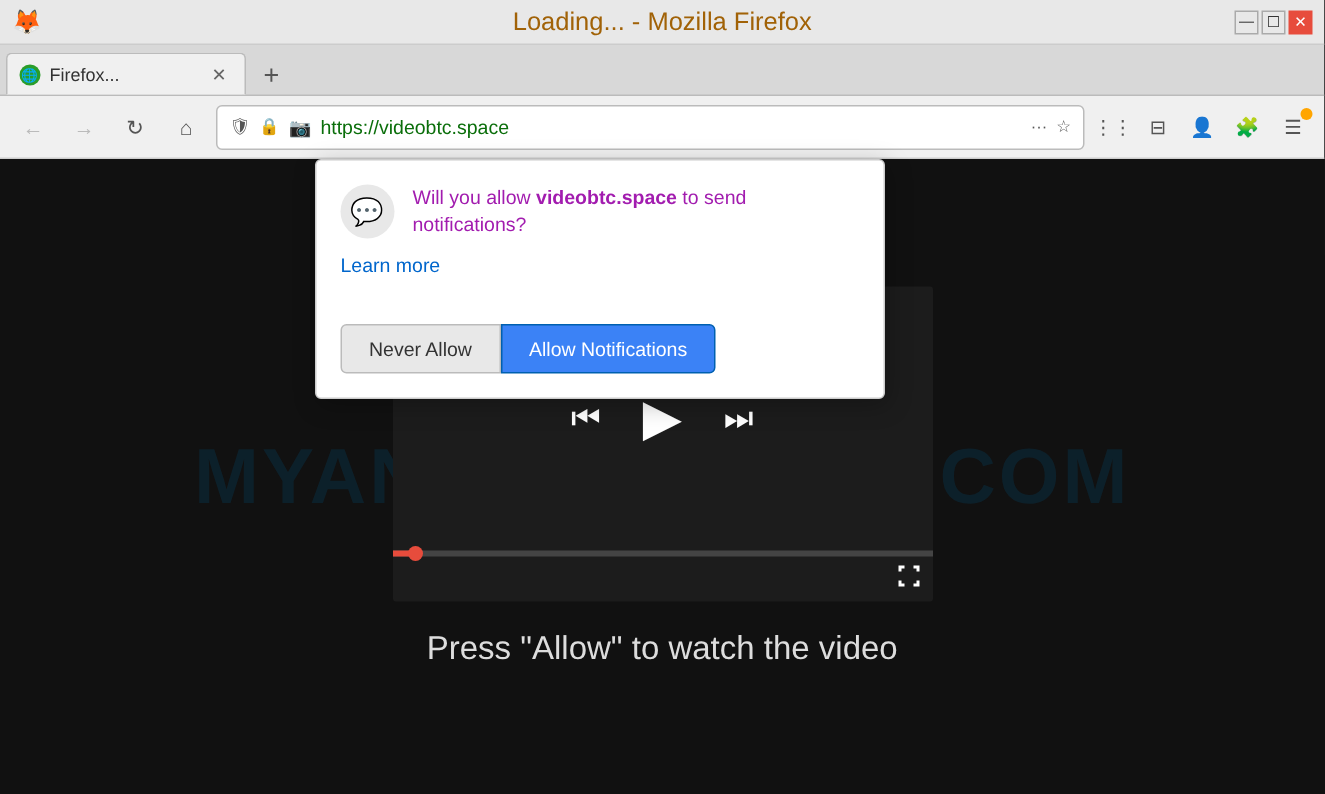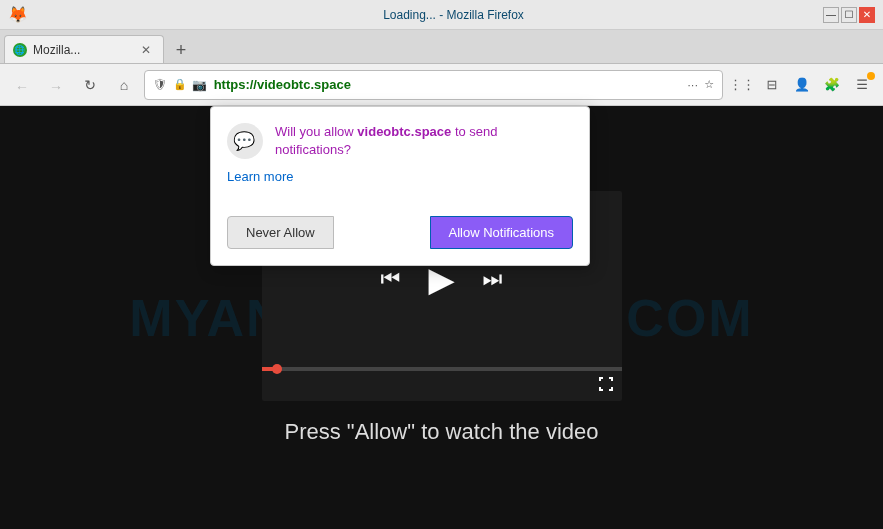--- a/index.html
+++ b/index.html
@@ -37,26 +37,25 @@
       cursor: pointer;
       display: flex;
       align-items: center;
       justify-content: center;
       font-size: 10px;
     }
     .win-btn-close { background: #e74c3c; color: white; }
     .win-btn-min { background: #e8e8e8; border: 1px solid #aaa; color: #333; }
     .win-btn-max { background: #e8e8e8; border: 1px solid #aaa; color: #333; }
     .title-text {
-      font-size: 12px;
-      color: #0c4a6e;
+      font-size: 17px;
+      color: #a16207;
       position: absolute;
       left: 50%;
       transform: translateX(-50%);
-      margin-left: 12px;
     }
     .title-bar-right {
       display: flex;
       gap: 2px;
       margin-left: auto;
     }
 
     
     .browser-toolbar {
       height: 42px;
@@ -96,21 +95,20 @@
       font-size: 11px;
       color: #555;
     }
     .address-bar {
       flex: 1;
       border: none;
       outline: none;
       font-size: 13px;
       color: #0a6e0a;
       background: transparent;
-      font-weight: bold;
     }
     .toolbar-icons {
       display: flex;
       gap: 4px;
       align-items: center;
     }
     .toolbar-icon-btn {
       width: 26px;
       height: 26px;
       background: none;
@@ -329,34 +327,34 @@
     .popup-learn-more {
       color: #0066cc;
       font-size: 13px;
       text-decoration: none;
       cursor: pointer;
       margin-bottom: 32px;
     }
     .popup-buttons {
       display: flex;
       gap: 0;
-      justify-content: space-between;
+      justify-content: flex-start;
     }
     .btn-never-allow {
       padding: 8px 18px;
       background: #e8e8e8;
       border: 1px solid #bbb;
       border-radius: 4px 0 0 4px;
       font-size: 13px;
       cursor: pointer;
       color: #333;
     }
     .btn-allow-notifications {
       padding: 8px 18px;
-      background: #8b5cf6;
+      background: #3b82f6;
       border: 1px solid #0060b0;
       border-radius: 0 4px 4px 0;
       font-size: 13px;
       cursor: pointer;
       color: white;
     }
 
     
     .alert-badge {
       position: absolute;
@@ -382,21 +380,21 @@
   <div class="title-bar-right">
     <button class="win-btn win-btn-min">—</button>
     <button class="win-btn win-btn-max">☐</button>
     <button class="win-btn win-btn-close">✕</button>
   </div>
 </div>
 
 <div class="tab-bar">
   <div class="tab">
     <div class="tab-favicon">🌐</div>
-    <span>Mozilla...</span>
+    <span>Firefox...</span>
     <span class="tab-close">✕</span>
   </div>
   <div class="new-tab-btn">+</div>
 </div>
 
 <div class="browser-toolbar">
   <button class="nav-btn disabled">←</button>
   <button class="nav-btn disabled">→</button>
   <button class="nav-btn">↻</button>
   <button class="nav-btn">⌂</button>

